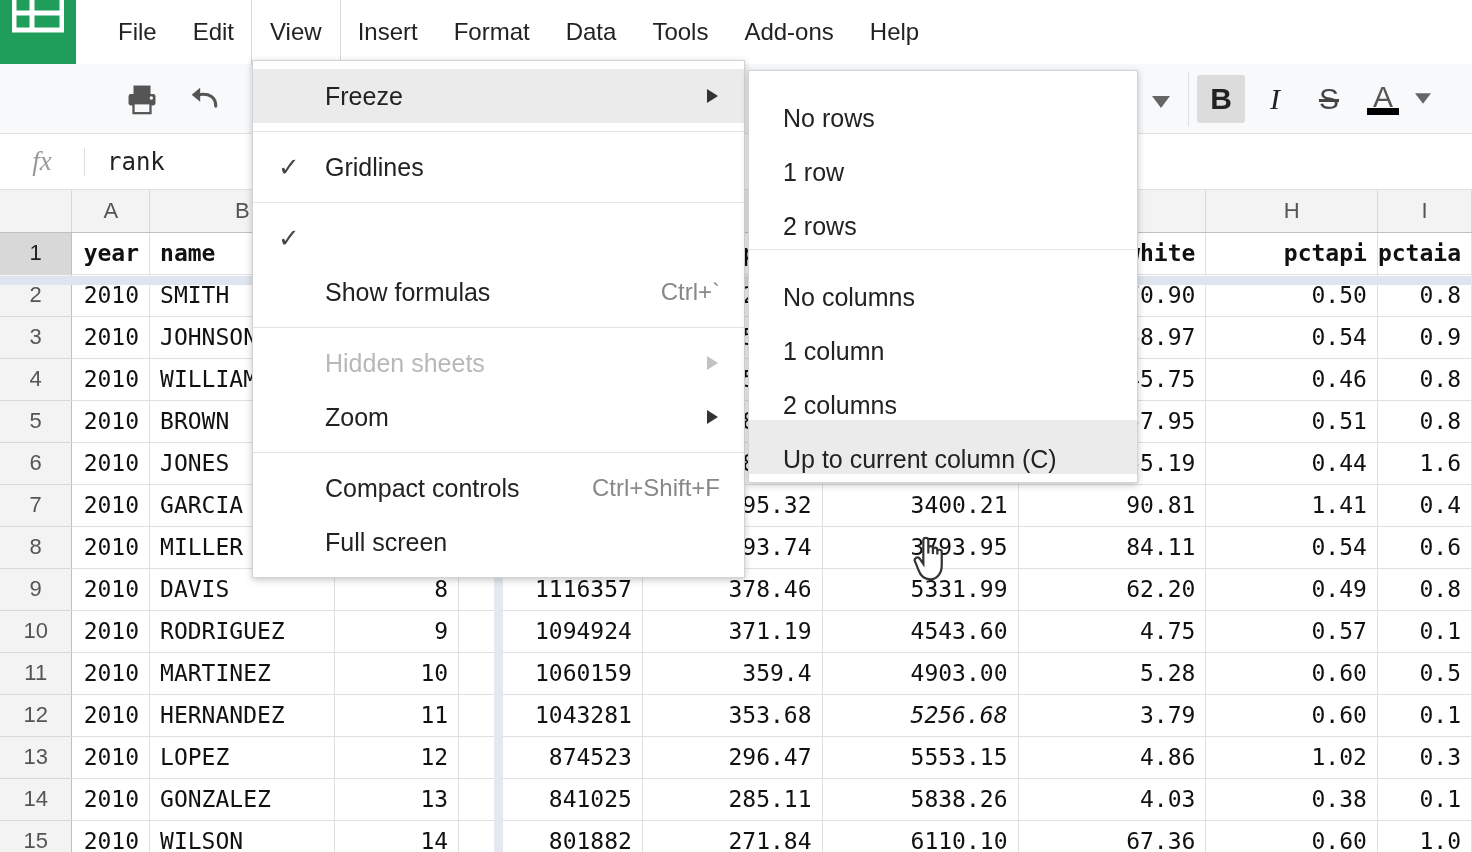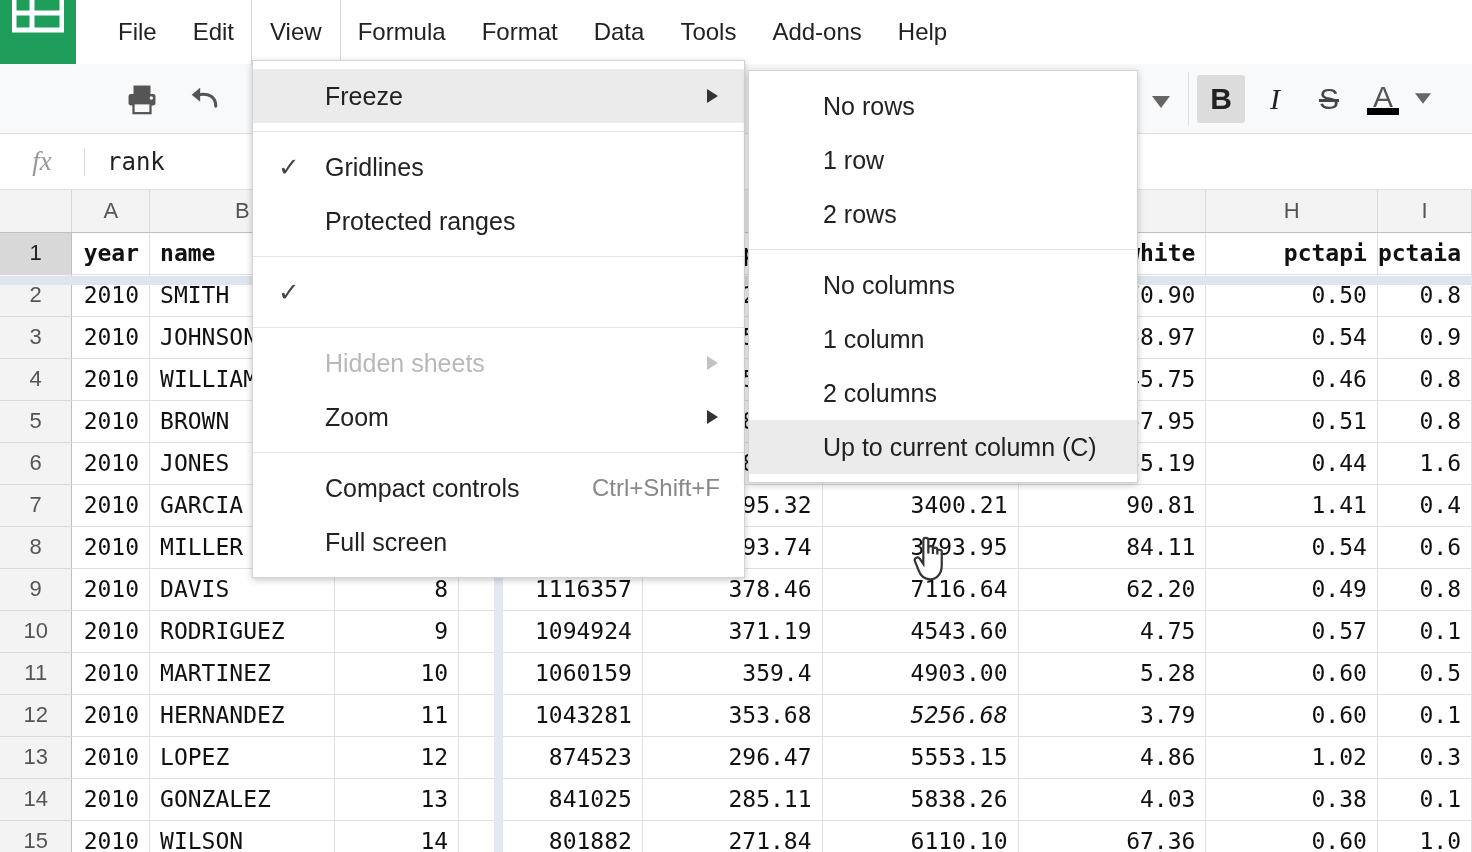--- a/index.html
+++ b/index.html
@@ -154,21 +154,21 @@
   }
   .mi.disabled .arrow { border-left-color: #c2c2c2; }
   .sep { height: 1px; background: #e4e4e4; margin: 8px 0; }
 
   #freeze-submenu {
     position: absolute; left: 748px; top: 70px; width: 390px;
     background: #fff; border: 1px solid #d3d3d3;
     box-shadow: 0 2px 7px rgba(0,0,0,.22); z-index: 90;
     padding: 8px 0;
   }
-  #freeze-submenu .mi { padding-left: 74px; height: 54px; }
+  #freeze-submenu .mi { padding-left: 34px; height: 54px; align-items: flex-end; }
 
   
   #cursor {
     position: absolute; left: 908px; top: 530px; z-index: 120;
     pointer-events: none;
   }
 </style>
 </head>
 <body>
 
@@ -180,21 +180,21 @@
         <rect x="2" y="2" width="48" height="34" fill="none" stroke="#fff" stroke-width="5"></rect>
         <line x1="20" y1="2" x2="20" y2="36" stroke="#fff" stroke-width="5"></line>
         <line x1="2" y1="19" x2="50" y2="19" stroke="#fff" stroke-width="5"></line>
       </svg>
     </div>
 
     <div id="menubar">
         <div class="menu-item">File</div>
         <div class="menu-item">Edit</div>
         <div class="menu-item active">View</div>
-        <div class="menu-item">Formula</div>
+        <div class="menu-item">Insert</div>
         <div class="menu-item">Format</div>
         <div class="menu-item">Data</div>
         <div class="menu-item">Tools</div>
         <div class="menu-item">Add-ons</div>
         <div class="menu-item">Help</div>
       </div>
 
   </div>
 
   <div id="toolbar">
@@ -355,21 +355,21 @@
             <td class="cell num" style="width: 188px;">0.54</td>
             <td class="cell num">0.6</td>
           </tr>
           <tr class="row">
             <td class="rowhead">9</td>
             <td class="cell num" style="width: 80px;">2010</td>
             <td class="cell txt" style="width: 196px;">DAVIS</td>
             <td class="cell num" style="width: 136px;">8</td>
             <td class="cell num" style="width: 200px;">1116357</td>
             <td class="cell num" style="width: 192px;">378.46</td>
-            <td class="cell num" style="width: 200px;">7116.64</td>
+            <td class="cell num" style="width: 200px;">5331.99</td>
             <td class="cell num" style="width: 202px;">62.20</td>
             <td class="cell num" style="width: 188px;">0.49</td>
             <td class="cell num">0.8</td>
           </tr>
           <tr class="row">
             <td class="rowhead">10</td>
             <td class="cell num" style="width: 80px;">2010</td>
             <td class="cell txt" style="width: 196px;">RODRIGUEZ</td>
             <td class="cell num" style="width: 136px;">9</td>
             <td class="cell num" style="width: 200px;">1094924</td>
@@ -449,27 +449,28 @@
       <div class="mi hl">
         <span class="check"></span>
         <span class="label">Freeze</span>
         <span class="arrow"></span>
       </div>
       <div class="sep"></div>
       <div class="mi">
         <span class="check">✓</span>
         <span class="label">Gridlines</span>
       </div>
+      <div class="sep"></div>
+      <div class="mi">
+        <span class="check">✓</span>
+      </div>
       <div class="mi">
         <span class="check"></span>
-        <span class="label">Protected ranges</span>
-      </div>
-      <div class="sep"></div>
-      <div class="mi">
-        <span class="check">✓</span>
+        <span class="label">Show formulas</span>
+        <span class="accel">Ctrl+`</span>
       </div>
       <div class="sep"></div>
       <div class="mi disabled">
         <span class="check"></span>
         <span class="label">Hidden sheets</span>
         <span class="arrow"></span>
       </div>
       <div class="mi">
         <span class="check"></span>
         <span class="label">Zoom</span>

